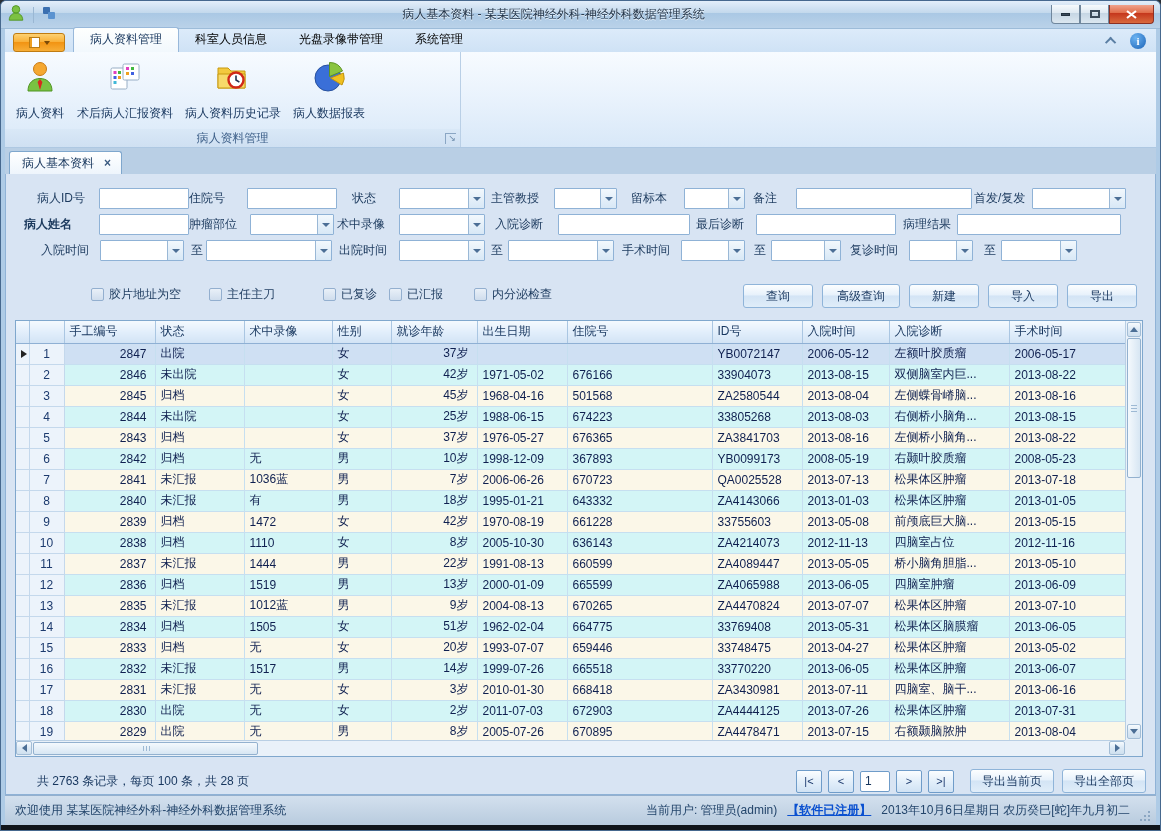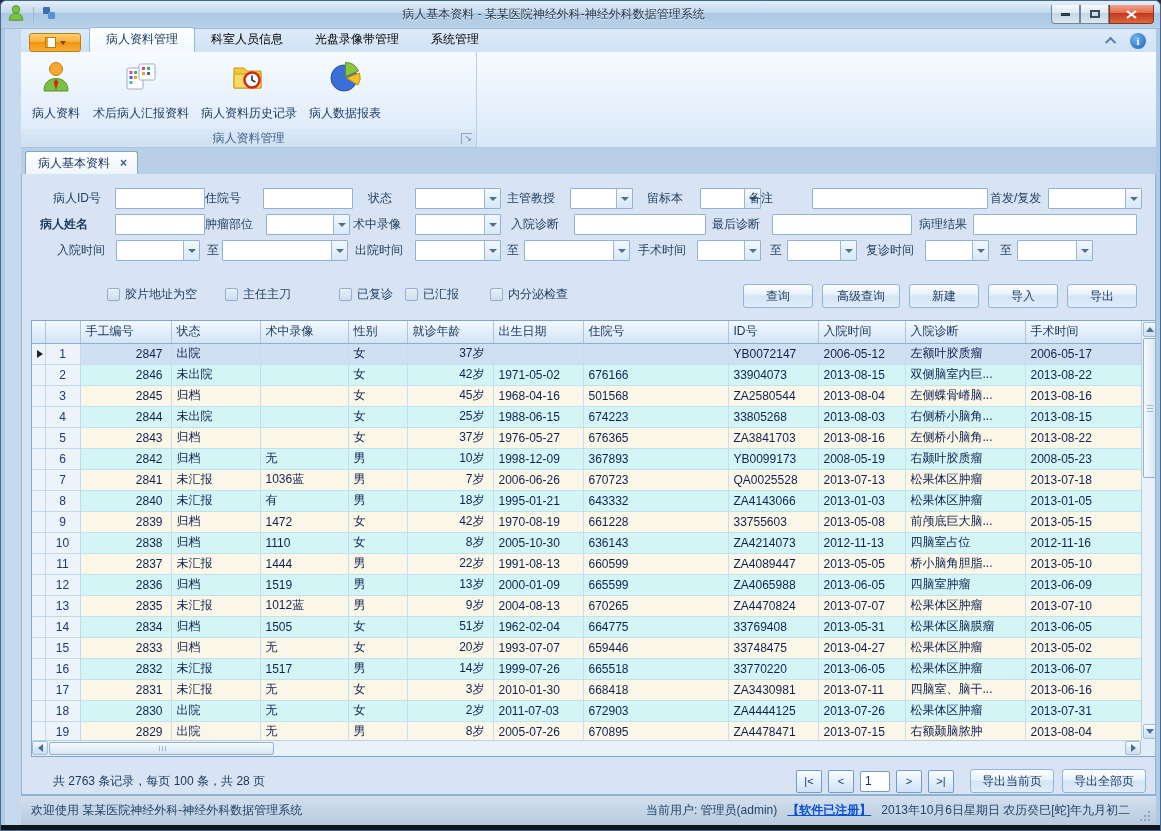--- a/index.html
+++ b/index.html
@@ -14,21 +14,21 @@
   .title-text{flex:1;text-align:center;font-size:12px;color:#1d2e42;text-shadow:0 1px 0 #eef6fd;}
   .winbtns{display:flex;}
   .wbtn{width:29px;height:19px;border:1px solid #70879d;border-top:none;display:flex;align-items:center;justify-content:center;
     background:linear-gradient(#f6fafd,#dde8f1 45%,#c6d6e4 46%,#dbe7f0);}
   .wbtn.first{border-radius:0 0 0 4px;}
   .wbtn.close{width:45px;border-radius:0 0 4px 0;background:linear-gradient(#f0a38d,#e06b47 45%,#c5371c 46%,#d96a3e);border-color:#8c3023;}
   .glyph-min{width:9px;height:3px;background:#3a4a5a;border:1px solid #233240;}
   .glyph-max{width:10px;height:8px;border:2px solid #3a4a5a;}
 
   
-  .app-body{position:absolute;top:28px;left:4px;right:4px;bottom:5px;background:#c7daed;display:flex;flex-direction:column;padding-left:16px;}
+  .app-body{position:absolute;top:28px;left:4px;right:4px;bottom:5px;background:#c7daed;display:flex;flex-direction:column;}
   .bottomstrip{position:absolute;left:0;right:0;bottom:0;height:5px;background:#10151b;}
 
   
   .tabstrip{height:23px;background:linear-gradient(#dcebfa,#cfe2f5);display:flex;align-items:flex-end;padding:0 6px;position:relative;}
   .appbtn{width:52px;height:19px;margin:0 8px 0 2px;border:1px solid #c07c12;border-radius:3px;
     background:linear-gradient(#fdd173,#f9b13a 45%,#f29413 50%,#f7ae37);display:flex;align-items:center;justify-content:center;gap:4px;cursor:pointer;}
   .appbtn .doc{width:11px;height:11px;background:#fff;border:1px solid #b97c15;box-shadow:inset 2px 0 0 #f0a020;}
   .appbtn .arr{width:0;height:0;border-left:3px solid transparent;border-right:3px solid transparent;border-top:4px solid #7a4a08;}
   .rtab{padding:3px 16px 4px 16px;font-size:12px;color:#1c3least?})}
   .rtab{padding:3px 16px 4px 16px;font-size:12px;color:#1c3a5e;cursor:pointer;}
@@ -262,21 +262,21 @@
                 <i></i>
               </div>
             </div>
             <span class="flabel" style="left: 625px;">留标本</span>
             <div class="fcombo" style="left: 678px; width: 61px;">
               <div class="cbody"></div>
               <div class="carrow">
                 <i></i>
               </div>
             </div>
-            <span class="flabel" style="left: 727px;">备注</span>
+            <span class="flabel" style="left: 747px;">备注</span>
             <input class="ftext" style="left: 790px; width: 176px;">
             <span class="flabel" style="left: 968px;">首发/复发</span>
             <div class="fcombo" style="left: 1026px; width: 94px;">
               <div class="cbody"></div>
               <div class="carrow">
                 <i></i>
               </div>
             </div>
           </div>
           <div class="frow" style="top: 32px;">

